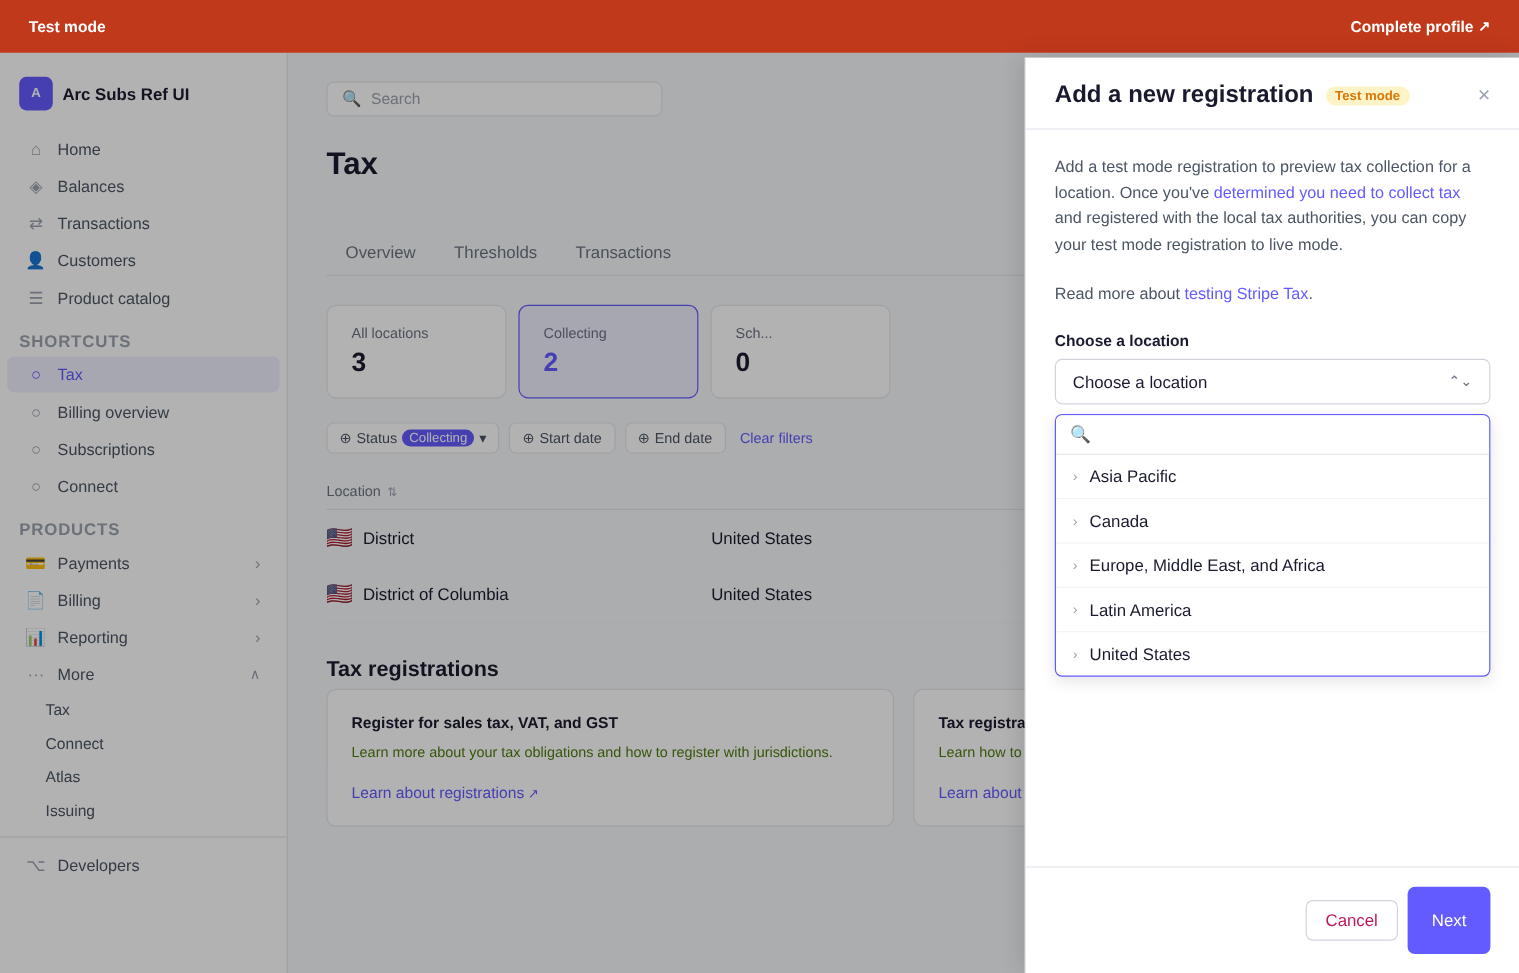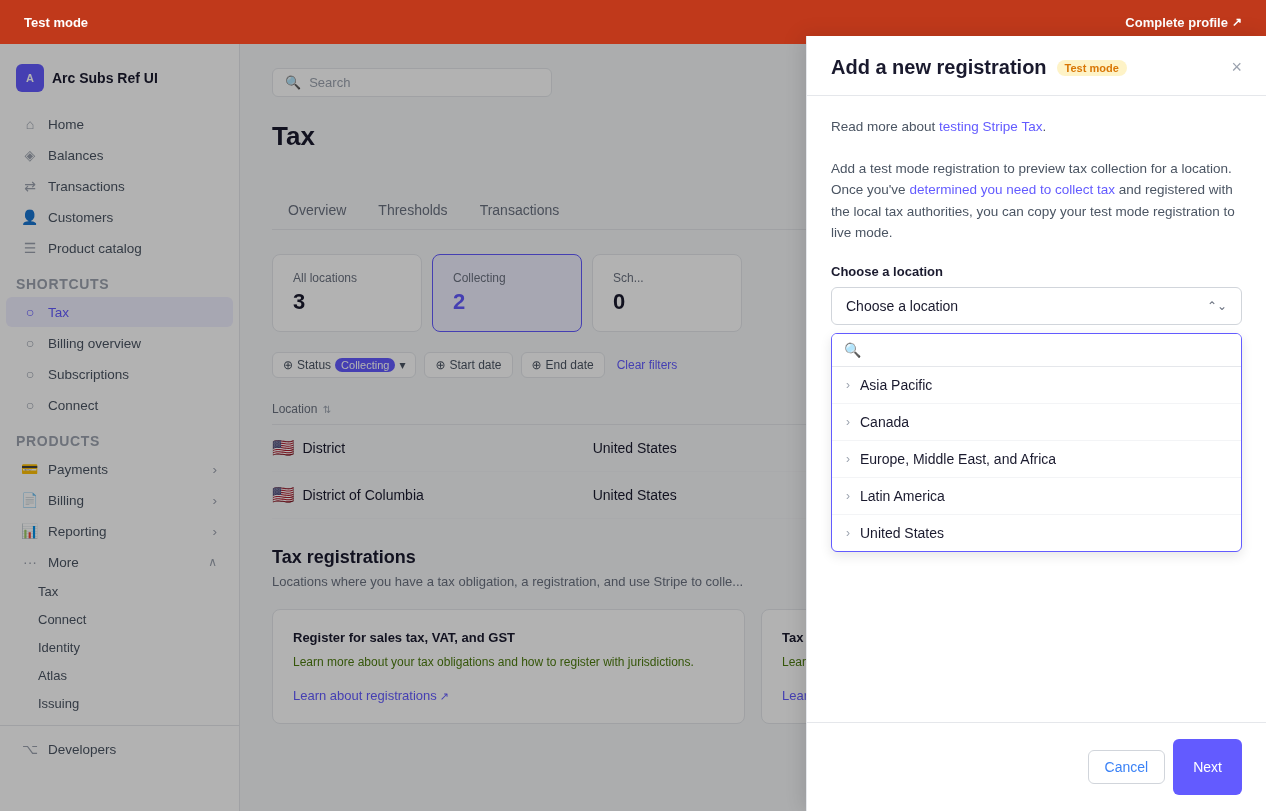--- a/index.html
+++ b/index.html
@@ -212,22 +212,22 @@
     
     .overlay {
       position: fixed; top: 44px; left: 0; right: 0; bottom: 0;
       background: rgba(0,0,0,0.3);
       z-index: 200;
     }
 
     
     .modal-panel {
       position: fixed;
-      top: 36px; right: 0; bottom: 0;
-      width: 460px;
+      top: 48px; right: 0; bottom: 0;
+      width: 412px;
       background: #fff;
       border-left: 1px solid #e5e7eb;
       z-index: 300;
       display: flex;
       flex-direction: column;
       box-shadow: -4px 0 20px rgba(0,0,0,0.12);
     }
     .modal-header {
       display: flex; align-items: center; justify-content: space-between;
       padding: 20px 24px 16px;
@@ -308,21 +308,21 @@
       display: flex; align-items: center; justify-content: flex-end; gap: 8px;
       padding: 16px 24px;
       border-top: 1px solid #e5e7eb;
     }
     .btn-cancel {
       background: #fff;
       border: 1px solid #d1d5db;
       border-radius: 6px;
       padding: 8px 16px;
       font-size: 14px;
-      color: #3b82f6;
+      color: #be185d;
       cursor: pointer;
     }
     .btn-next {
       background: #635bff;
       border: none;
       border-radius: 6px;
       padding: 20px 20px;
       font-size: 14px;
       font-weight: 500;
       color: white;
@@ -405,23 +405,20 @@
     <div class="sidebar-nav-item">
       <span class="sidebar-nav-icon">···</span>
       <span>More</span>
       <span style="margin-left:auto;color:#9ca3af;font-size:12px;">∧</span>
     </div>
     <div class="sidebar-sub-item">
       <span>Tax</span>
     </div>
     <div class="sidebar-sub-item">
       <span>Connect</span>
-    </div>
-    <div class="sidebar-sub-item">
-      <span>Identity</span>
     </div>
     <div class="sidebar-sub-item">
       <span>Atlas</span>
     </div>
     <div class="sidebar-sub-item">
       <span>Issuing</span>
     </div>
 
     <div class="sidebar-divider"></div>
     <div class="sidebar-nav-item">
@@ -503,21 +500,20 @@
     <div class="table-row">
       <div class="location-name">
         <span class="flag">🇺🇸</span>
         <span>District of Columbia</span>
       </div>
       <div>United States</div>
       <div>Jan 8, ...</div>
     </div>
 
     <div class="section-title">Tax registrations</div>
-    <div class="section-desc">Locations where you have a tax obligation, a registration, and use Stripe to colle...</div>
 
     <div class="cards-row">
       <div class="info-card">
         <div class="info-card-title">Register for sales tax, VAT, and GST</div>
         <div class="info-card-desc">Learn more about your tax obligations and how to register with jurisdictions.</div>
         <a class="learn-link">Learn about registrations</a>
       </div>
       <div class="info-card">
         <div class="info-card-title">Tax registration thresh...</div>
         <div class="info-card-desc">Learn how to monitor your t... based on your location.</div>
@@ -533,24 +529,24 @@
   <div class="modal-header">
     <div class="modal-title-row">
       <span class="modal-title">Add a new registration</span>
       <span class="test-mode-badge">Test mode</span>
     </div>
     <button class="modal-close">×</button>
   </div>
 
   <div class="modal-body">
     <p class="modal-desc">
-      <span>Read more about </span><a style="color:#635bff;">testing Stripe Tax</a><span>.</span>
+      <span>Add a test mode registration to preview tax collection for a location. Once you've </span><a style="color:#635bff;">determined you need to collect tax</a><span> and registered with the local tax authorities, you can copy your test mode registration to live mode.</span>
     </p>
     <p class="modal-desc">
-      <span>Add a test mode registration to preview tax collection for a location. Once you've </span><a style="color:#635bff;">determined you need to collect tax</a><span> and registered with the local tax authorities, you can copy your test mode registration to live mode.</span>
+      <span>Read more about </span><a style="color:#635bff;">testing Stripe Tax</a><span>.</span>
     </p>
 
     <div class="modal-section-label">Choose a location</div>
 
     <div class="location-select">
       <span>Choose a location</span>
       <span class="select-arrows">⌃⌄</span>
     </div>
 
     <div class="location-dropdown">

